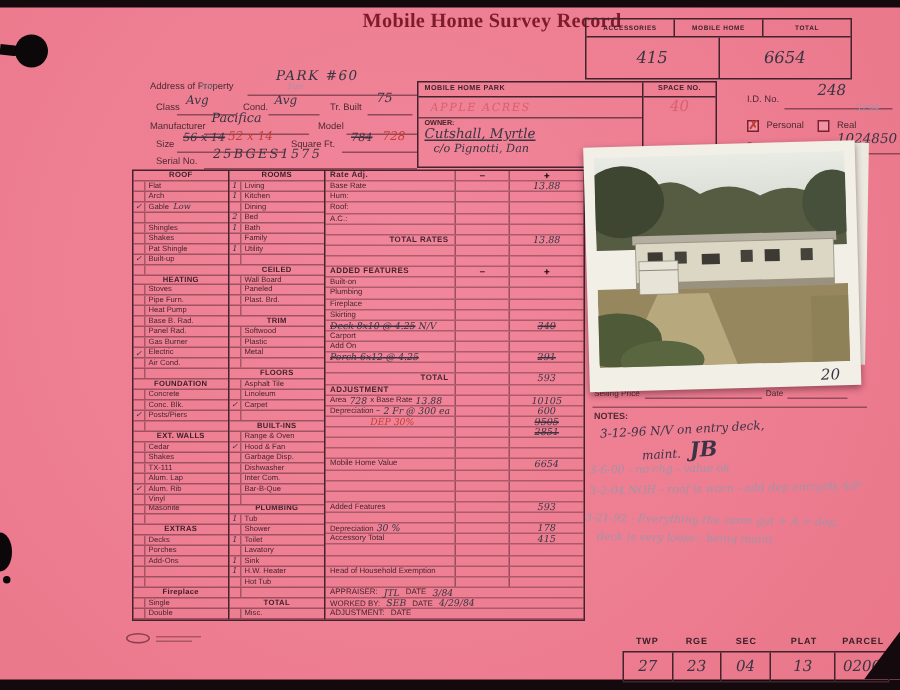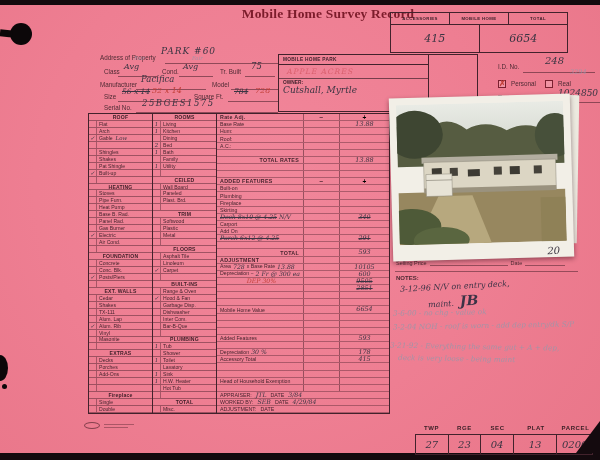--- a/index.html
+++ b/index.html
@@ -49,21 +49,21 @@
           border:1.2px solid #42222c; display:flex; }
   .park-l { width:150px; border-right:1px solid #42222c; display:flex; flex-direction:column; }
   .park-r { flex:1; display:flex; flex-direction:column; position:relative; }
   .park-hd { height:10px; border-bottom:1px solid #42222c; font-size:4.8px; font-weight:bold; color:#40222c;
              display:flex; align-items:center; padding-left:4px; letter-spacing:.3px; }
   .park-r .park-hd { justify-content:center; padding-left:0; }
   .park-name { height:13px; display:flex; align-items:center; padding-left:8px; }
   .park-name .hw { font-size:7.5px; letter-spacing:1px; color:#d9606e; }
   .owner-hd { height:8px; border-top:1px solid rgba(66,34,44,.7); font-size:4.8px; font-weight:bold; color:#40222c;
               display:flex; align-items:center; padding-left:4px; }
-  .owner-nm { padding-left:4px; font-size:9px; line-height:9px; }
+  .owner-nm { padding-left:4px; font-size:9px; line-height:9px;text-decoration:underline; }
   .owner-co { padding-left:10px; font-size:7.5px; line-height:8px; }
   .space-val { height:13px; display:flex; align-items:center; justify-content:center; }
   .space-val .hw { font-size:10px; color:#d9606e; }
   .space-note { position:absolute; right:8px; bottom:2px; font-size:8px; color:#6b5560; }
 
   
   .cbx { position:absolute; width:8px; height:8px; border:1.2px solid #7a2030; background:rgba(255,255,255,.18); }
   .cbx.checked::after { content:"✗"; position:absolute; left:0; top:-2px; font-size:8px; color:#c23f38; font-weight:bold; }
 
   
@@ -74,21 +74,21 @@
   #col2 { left:64px; width:64px; border-right:1px solid #42222c; }
   #col3 { left:128px; right:0; }
   .trow { flex:1; display:flex; align-items:center; border-bottom:1px solid rgba(80,36,48,.5); overflow:hidden; min-height:0; }
   .trow.th { justify-content:center; }
   .hl { font-weight:bold; font-size:5.1px; color:#3b1d26; letter-spacing:.2px; }
   .ck { width:8px; flex:none; align-self:stretch; border-right:1px solid rgba(80,36,48,.45);
         display:flex; align-items:center; justify-content:center; font-size:5.4px; }
   .lb { padding-left:2px; font-size:5.1px; color:#46242e; white-space:nowrap; }
   .lb .xtra { margin-left:3px; font-size:5.4px; }
 
-  .trow3 { flex:1; display:flex; align-items:flex-end; border-bottom:1px solid rgba(80,36,48,.42); min-height:0; }
+  .trow3 { flex:1; display:flex; align-items:flex-start; border-bottom:1px solid rgba(80,36,48,.42); min-height:0; }
   .lb3 { flex:1; min-width:0; padding-left:3px; display:flex; align-items:center; gap:2px; white-space:nowrap; overflow:visible; }
   .lb3.rt { justify-content:flex-end; padding-right:4px; }
   .lb3.ctr { justify-content:center; }
   .th3 .pr { font-weight:bold; letter-spacing:.3px; font-size:5.3px; }
   .mcell { width:36px; flex:none; align-self:stretch; border-left:1px solid rgba(80,36,48,.55);
            display:flex; align-items:center; justify-content:center; font-size:5.6px; color:#46242e; }
   .pcell { width:50px; flex:none; align-self:stretch; border-left:1px solid rgba(80,36,48,.55);
            display:flex; align-items:center; justify-content:center; gap:2px; }
   .pcell .hw { font-size:6.4px; }
   .ch { font-weight:bold; font-size:6.5px; }
@@ -150,21 +150,21 @@
           <span class="sh">MOBILE HOME</span>
           <span class="sh">TOTAL</span>
         </div>
       <div id="sum-v">
           <span class="sv hw">415</span>
           <span class="sv hw">6654</span>
         </div>
     </div>
 
     <span class="lab" style="left:100px;top:49px">Address of Property</span>
-    <span class="val hw" style="left:161px;top:41px;font-size:9px;letter-spacing:1px">PARK #60</span>
+    <span class="val hw" style="left:184px;top:41px;font-size:9px;letter-spacing:1px">PARK #60</span>
     <div class="fline" style="left:165px;top:58px;width:113px"></div>
 
     <span class="lab" style="left:104px;top:63px">Class</span>
     <span class="val hw" style="left:124px;top:57px;font-size:8px">Avg</span>
     <span class="over hw pencil" style="left:134px;top:50px">Fair</span>
     <div class="fline" style="left:118px;top:71px;width:40px"></div>
 
     <span class="lab" style="left:162px;top:63px">Cond.</span>
     <span class="val hw" style="left:183px;top:57px;font-size:8px">Avg</span>
     <span class="over hw pencil" style="left:192px;top:50px">Fair</span>
@@ -194,20 +194,28 @@
     <div class="fline" style="left:136px;top:107px;width:142px"></div>
 
     <div class="park">
       <div class="park-l">
         <div class="park-hd">MOBILE HOME PARK</div>
         <div class="park-name">
           <span class="hw">APPLE ACRES</span>
         </div>
         <div class="owner-hd">OWNER:</div>
         <div class="owner-nm hw">Cutshall, Myrtle</div>
+        <div class="owner-co hw">c/o Pignotti, Dan</div>
+      </div>
+      <div class="park-r">
+        <div class="park-hd">SPACE NO.</div>
+        <div class="space-val">
+          <span class="hw">40</span>
+        </div>
+        <span class="space-note hw">30</span>
       </div>
     </div>
 
     <span class="lab" style="left:498px;top:58px">I.D. No.</span>
     <span class="val hw" style="left:545px;top:50px;font-size:10px">248</span>
     <div class="fline" style="left:523px;top:67px;width:72px"></div>
     <span class="val hw pencil" style="left:570px;top:63px;font-size:6.5px">3294</span>
 
     <span class="cbx checked" style="left:498px;top:75px"></span>
     <span class="lab" style="left:511px;top:75px">Personal</span>

